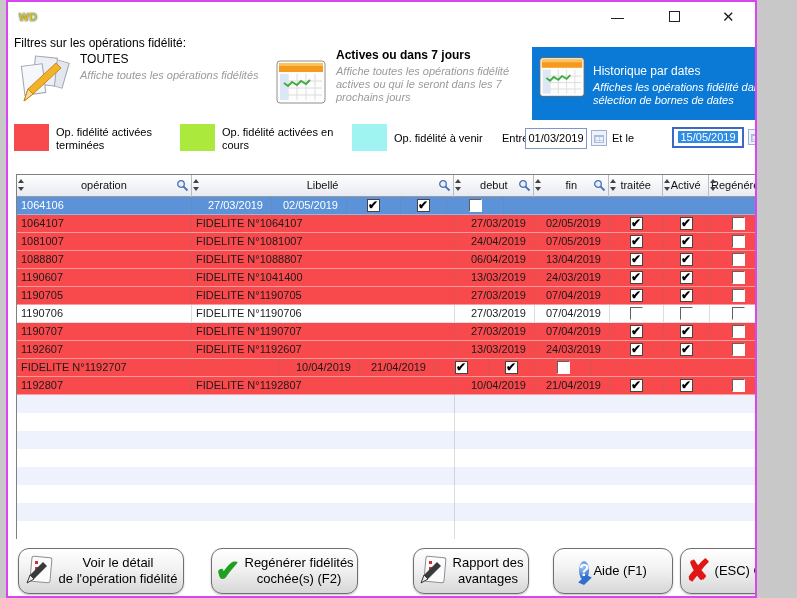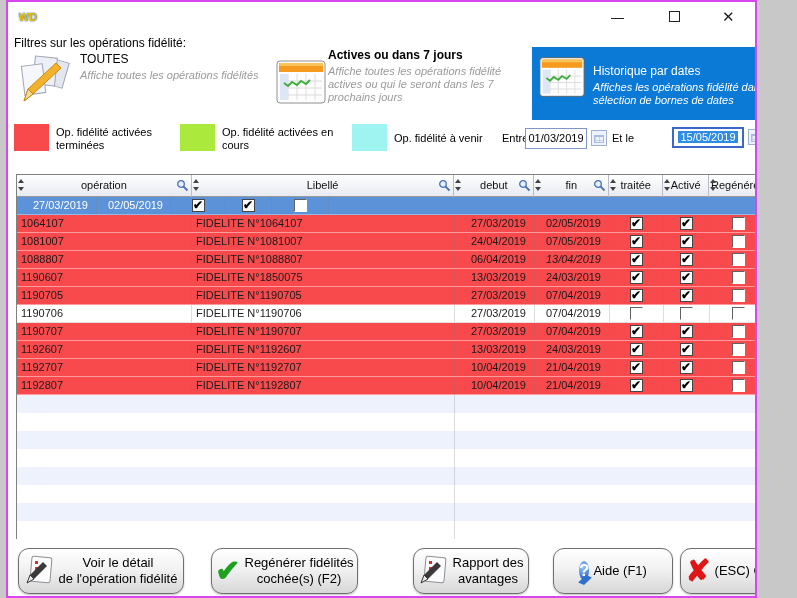--- a/index.html
+++ b/index.html
@@ -22,21 +22,21 @@
   .filters-label{ position:absolute; left:6px; top:34px; font-size:12px; }
   .filter-opt{ position:absolute; cursor:pointer; }
   .f-title{ font-size:12px; }
   .f-desc{ font-size:11px; font-style:italic; color:#9a9a9a; line-height:13px; margin-top:3px; }
   .opt1{ left:8px; top:46px; width:250px; height:66px; }
   .opt1 .f-icon{ position:absolute; left:2px; top:6px; }
   .opt1 .f-text{ position:absolute; left:64px; top:4px; width:190px; }
   .opt2{ left:266px; top:44px; width:250px; height:72px; }
   .opt2 .f-icon{ position:absolute; left:2px; top:14px; }
   .opt2 .f-title{ font-weight:bold; }
-  .opt2 .f-text{ position:absolute; left:54px; top:2px; width:182px; }
+  .opt2 .f-text{ position:absolute; left:62px; top:2px; width:182px; }
   .opt3{ left:524px; top:45px; width:266px; height:73px; background:#0b79d6; }
   .opt3 .f-icon{ position:absolute; left:7px; top:9px; }
   .opt3 .f-text{ position:absolute; left:61px; top:17px; width:200px; color:#fff; }
   .opt3 .f-desc{ color:#fff; }
   
   .swatch{ position:absolute; top:122px; width:35px; height:27px; }
   .sw1{ left:6px;  background:#f84a4d; }
   .sw2{ left:172px; background:#abe93c; }
   .sw3{ left:344px; background:#9ff3f1; }
   .leg{ position:absolute; top:124px; font-size:11px; line-height:13px; width:120px; }
@@ -223,20 +223,21 @@
           </svg></div>
         <div class="hcell" style="width: 54px;"><span class="sort"></span><span>traitée</span></div>
         <div class="hcell" style="width: 46px;"><span class="sort"></span><span>Activé</span></div>
         <div class="hcell" style="width: 57px;"><span class="sort"></span><span>Regénérer</span></div>
         <div class="corner">
           <span class="sheet"></span>
         </div>
       </div>
     <div class="tbody">
         <div class="trow selected">
+          <div class="tcell" style="width: 175px;">1064106</div>
           <div class="tcell right" style="width: 80px;">27/03/2019</div>
           <div class="tcell right" style="width: 75px;">02/05/2019</div>
           <div class="tcell center" style="width: 54px;">
             <span class="cb checked"></span>
           </div>
           <div class="tcell center" style="width: 46px;">
             <span class="cb checked"></span>
           </div>
           <div class="tcell center" style="width: 57px;">
             <span class="cb"></span>
@@ -269,34 +270,34 @@
             <span class="cb checked"></span>
           </div>
           <div class="tcell center" style="width: 57px;">
             <span class="cb"></span>
           </div>
         </div>
         <div class="trow red">
           <div class="tcell" style="width: 175px;">1088807</div>
           <div class="tcell" style="width: 263px;">FIDELITE N°1088807</div>
           <div class="tcell right" style="width: 80px;">06/04/2019</div>
-          <div class="tcell right" style="width: 75px; font-style: italic;">13/04/2019</div>
+          <div class="tcell right" style="width: 75px;">13/04/2019</div>
           <div class="tcell center" style="width: 54px;">
             <span class="cb checked"></span>
           </div>
           <div class="tcell center" style="width: 46px;">
             <span class="cb checked"></span>
           </div>
           <div class="tcell center" style="width: 57px;">
             <span class="cb"></span>
           </div>
         </div>
         <div class="trow red">
           <div class="tcell" style="width: 175px;">1190607</div>
-          <div class="tcell" style="width: 263px;">FIDELITE N°1850075</div>
+          <div class="tcell" style="width: 263px;">FIDELITE N°1041400</div>
           <div class="tcell right" style="width: 80px;">13/03/2019</div>
           <div class="tcell right" style="width: 75px;">24/03/2019</div>
           <div class="tcell center" style="width: 54px;">
             <span class="cb checked"></span>
           </div>
           <div class="tcell center" style="width: 46px;">
             <span class="cb checked"></span>
           </div>
           <div class="tcell center" style="width: 57px;">
             <span class="cb"></span>
@@ -356,21 +357,20 @@
             <span class="cb checked"></span>
           </div>
           <div class="tcell center" style="width: 46px;">
             <span class="cb checked"></span>
           </div>
           <div class="tcell center" style="width: 57px;">
             <span class="cb"></span>
           </div>
         </div>
         <div class="trow red">
-          <div class="tcell" style="width: 175px;">1192707</div>
           <div class="tcell" style="width: 263px;">FIDELITE N°1192707</div>
           <div class="tcell right" style="width: 80px;">10/04/2019</div>
           <div class="tcell right" style="width: 75px;">21/04/2019</div>
           <div class="tcell center" style="width: 54px;">
             <span class="cb checked"></span>
           </div>
           <div class="tcell center" style="width: 46px;">
             <span class="cb checked"></span>
           </div>
           <div class="tcell center" style="width: 57px;">

